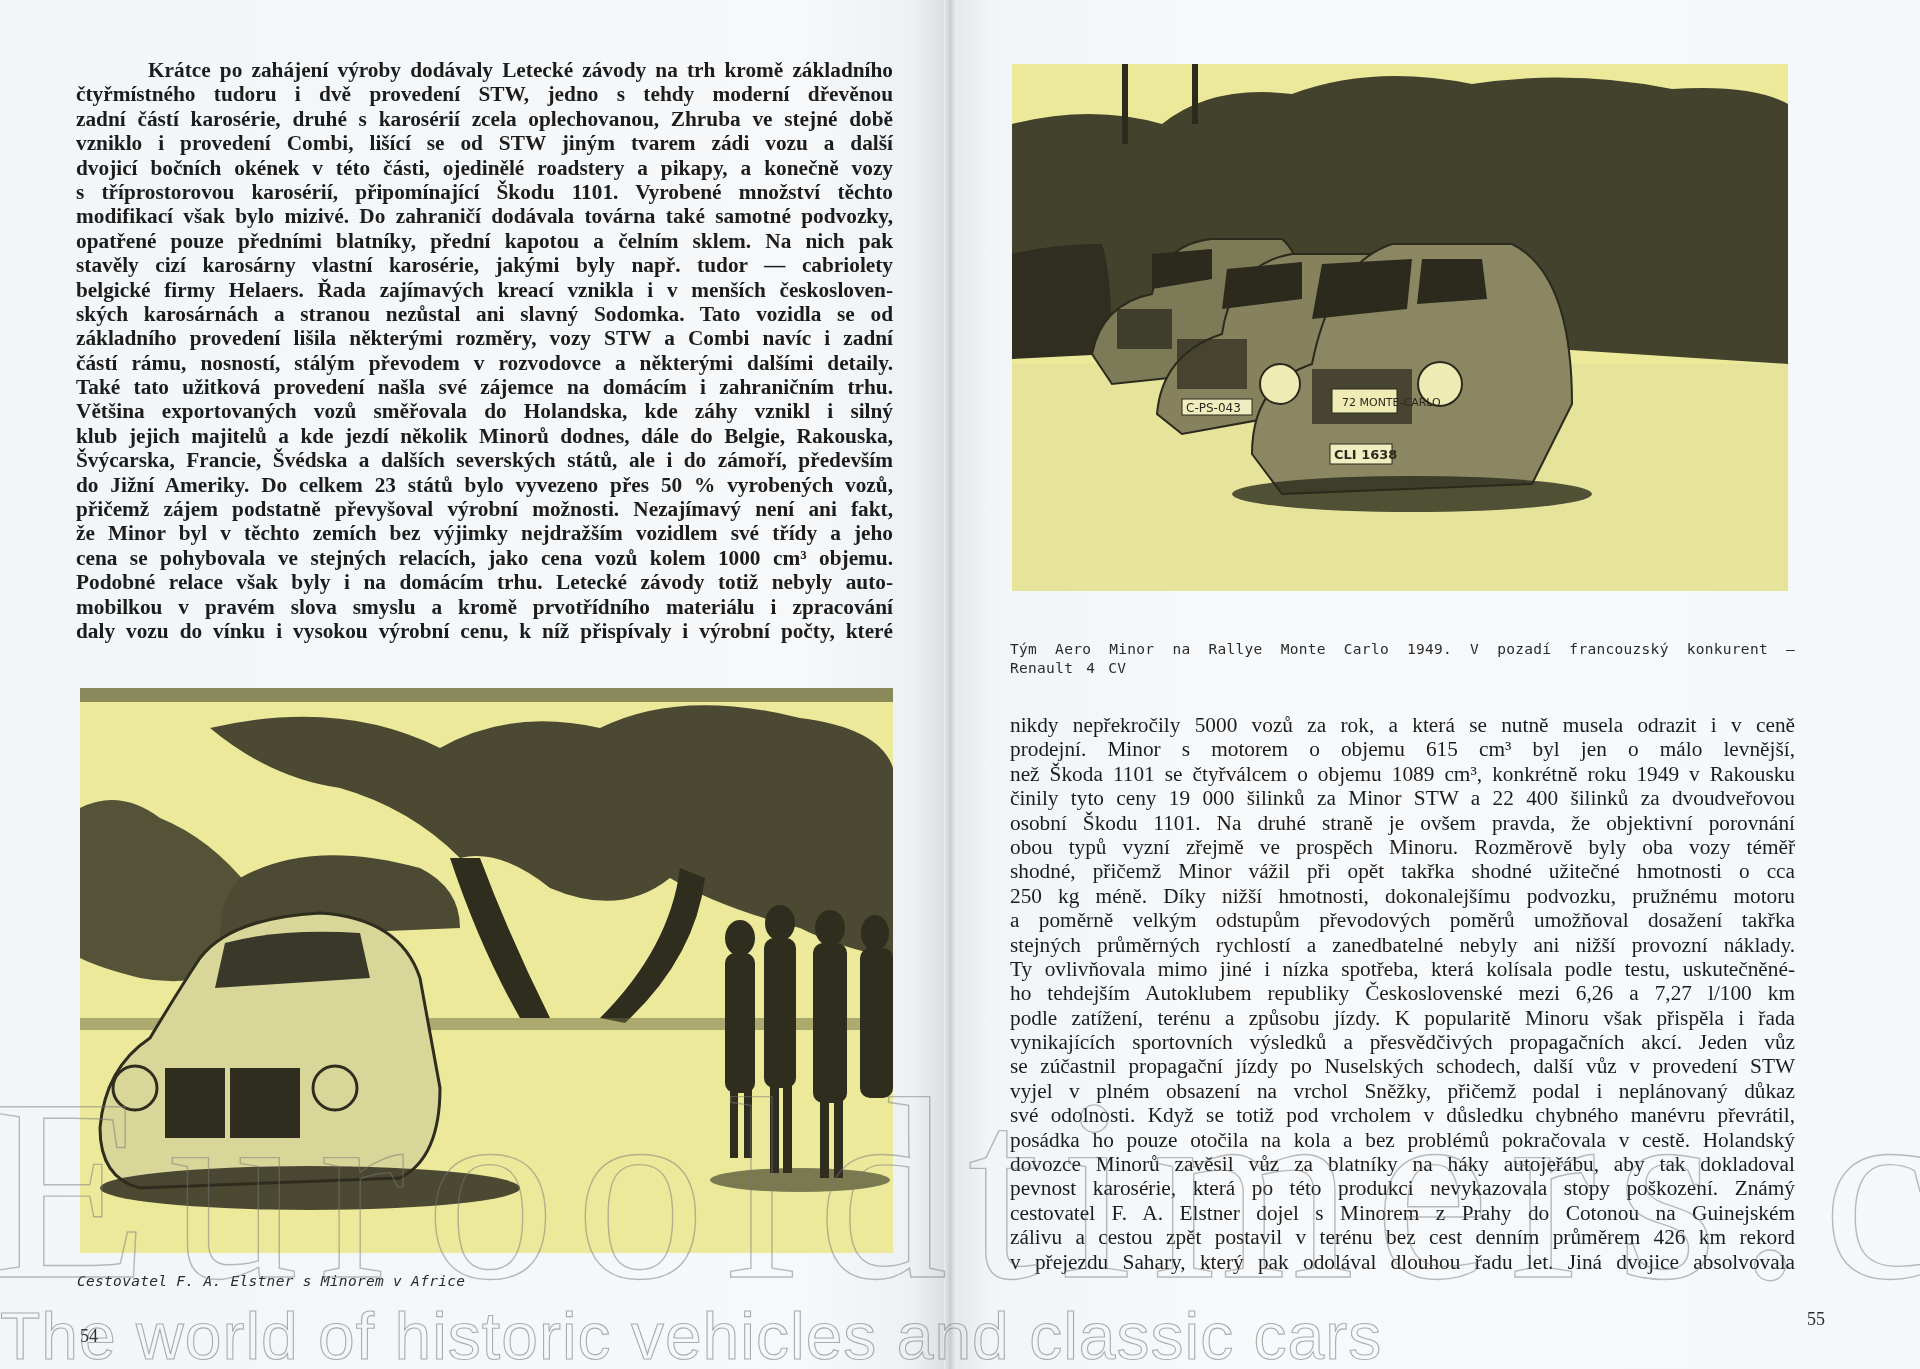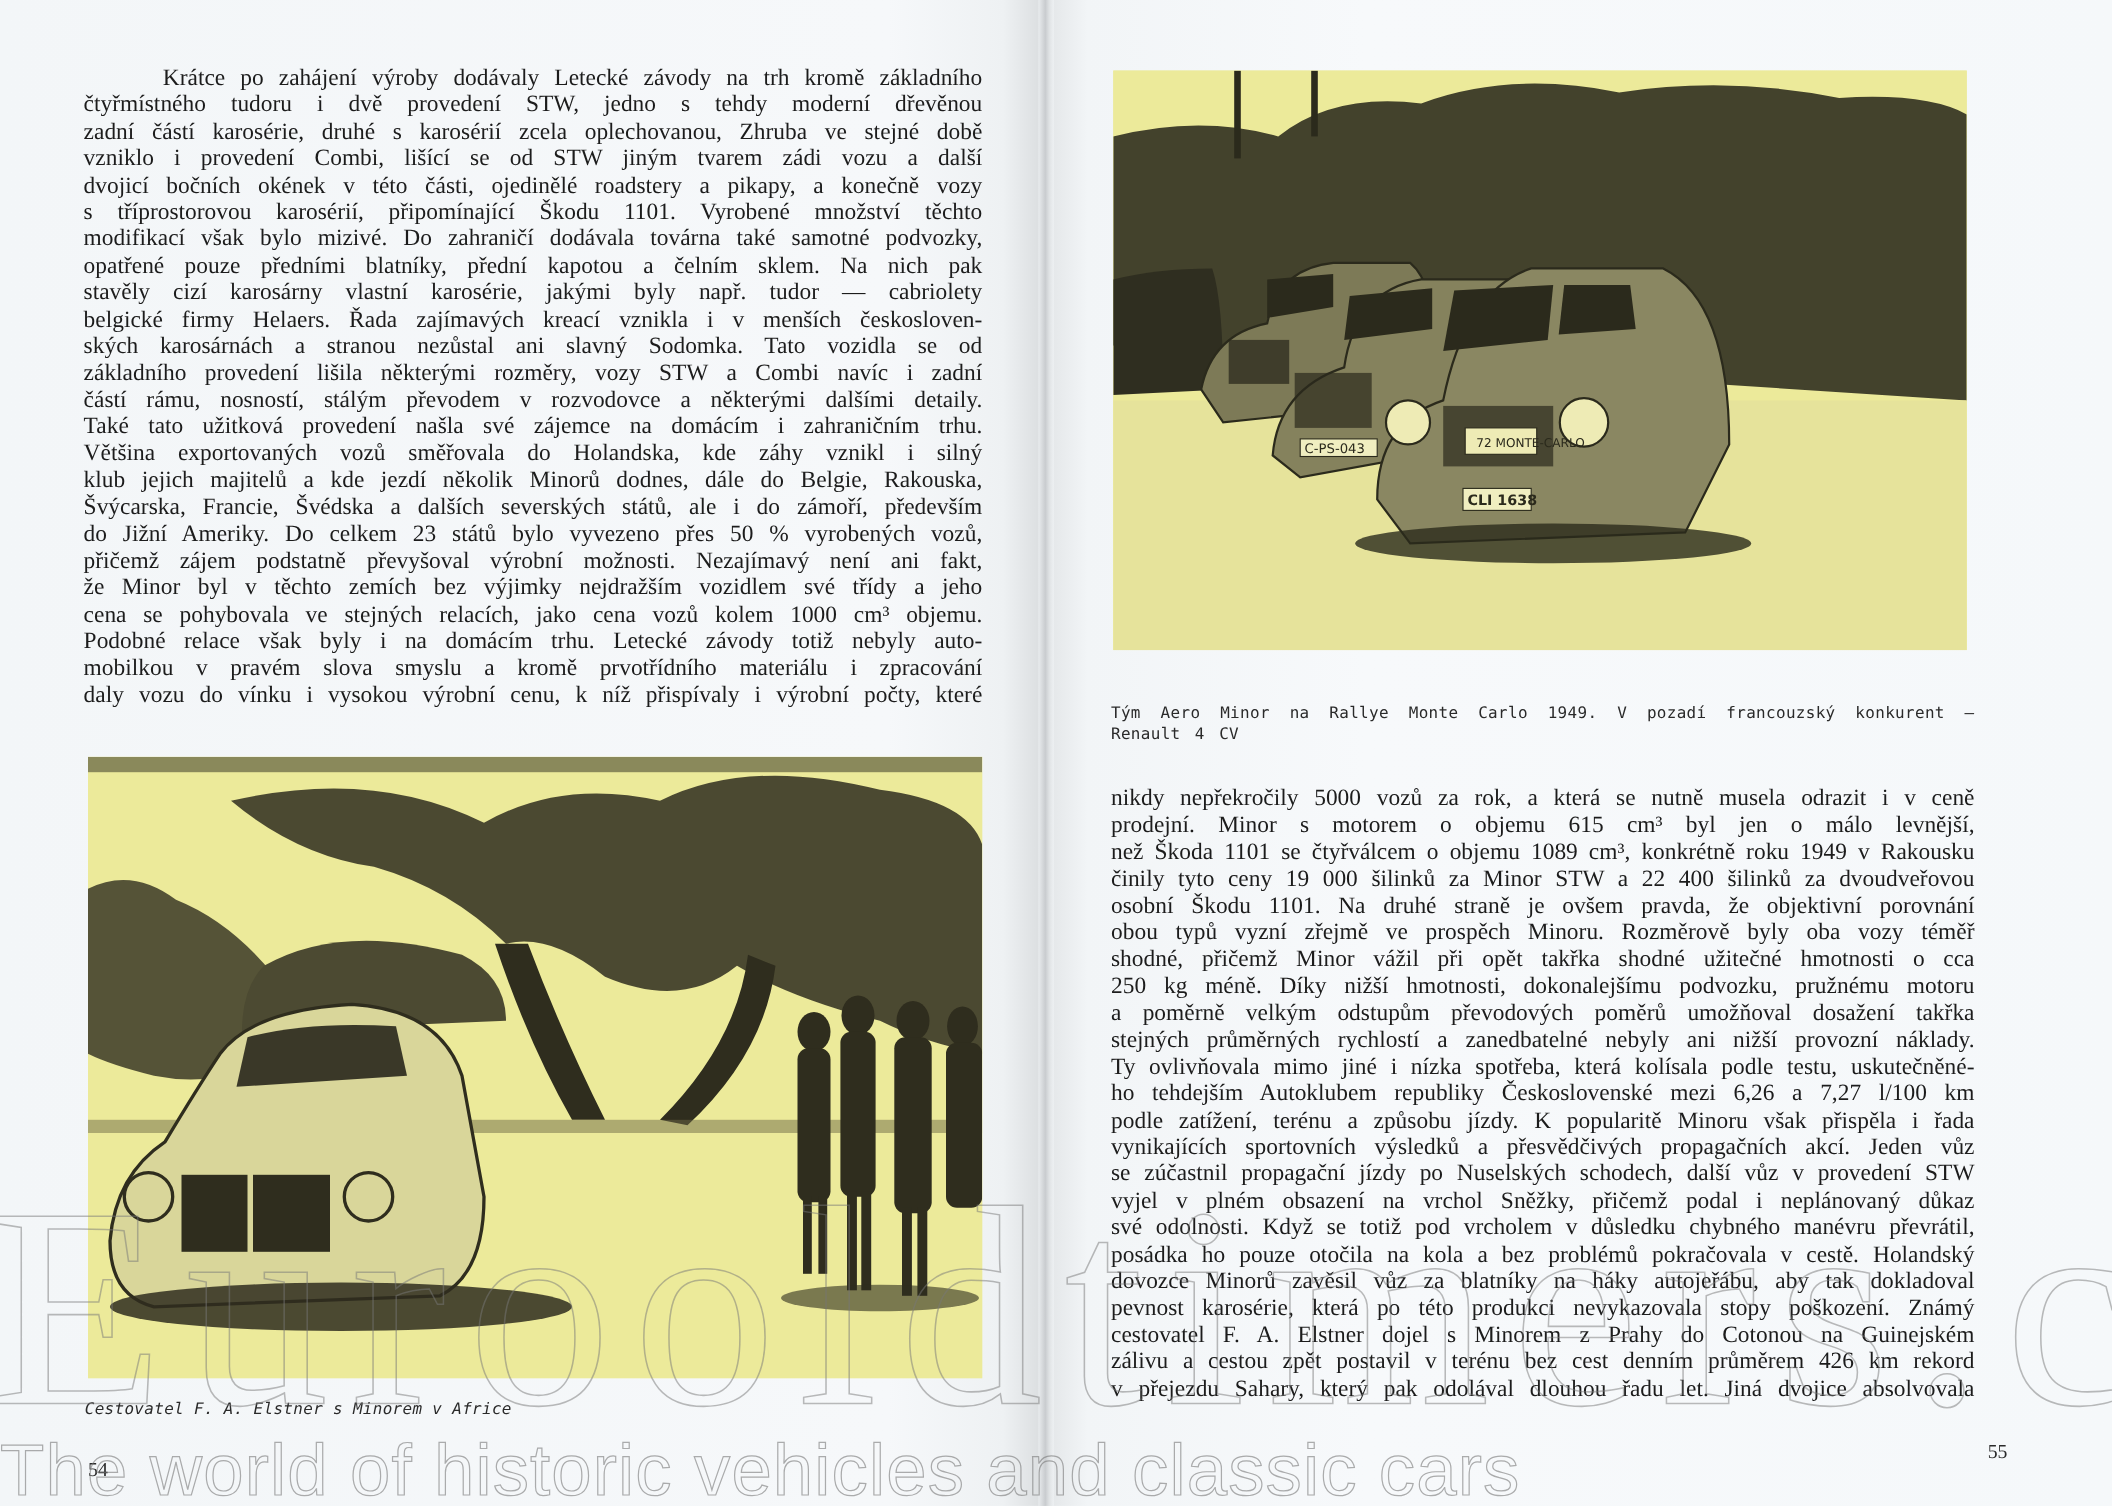--- a/index.html
+++ b/index.html
@@ -10,21 +10,21 @@
     color:#1c1c1c;
   }
   .page { position:absolute; top:0; height:1369px; }
   .page-left { left:0; width:950px; background:linear-gradient(to right,#f3f6f8 0%,#f6f8fa 85%,#eef1f3 96%,#d9dcde 100%); }
   .page-right { left:950px; width:970px; background:linear-gradient(to right,#e2e5e7 0%,#f2f5f7 4%,#f7f9fb 30%,#f5f8fa 100%); }
   .spine { position:absolute; left:944px; top:0; width:14px; height:1369px;
     background:linear-gradient(to right,#e9ecee,#c9cccf 45%,#dfe2e4 70%,#eef1f3); }
 
   .body-text { position:absolute; font-size:21.3px; line-height:24.4px; text-align:justify; }
   .body-text .ln { display:block; white-space:nowrap; text-align-last:justify; height:24.4px; }
-  .left-text { left:76px; top:58px; width:817px; }
+  .left-text { left:76px; top:58px; width:817px;font-weight:bold; }
   .left-text .ln.indent { padding-left:72px; }
   .right-text { left:1010px; top:713px; width:785px; }
 
   .photo { position:absolute; background:#ecea9a; overflow:hidden;text-align:right; }
   .photo svg { width:100%; height:100%; display:block; }
   .photo-rally { left:1012px; top:64px; width:776px; height:527px; }
   .photo-africa { left:80px; top:688px; width:813px; height:565px; }
 
   .caption { position:absolute; font-family:"DejaVu Sans Mono","Liberation Mono",monospace; font-size:14.5px; line-height:19px; color:#2a2a2a; letter-spacing:0.3px; }
   .caption-rally { left:1010px; top:624px; width:785px; text-align:justify; text-align-last:left; word-spacing:4px;margin-top:16px; }

